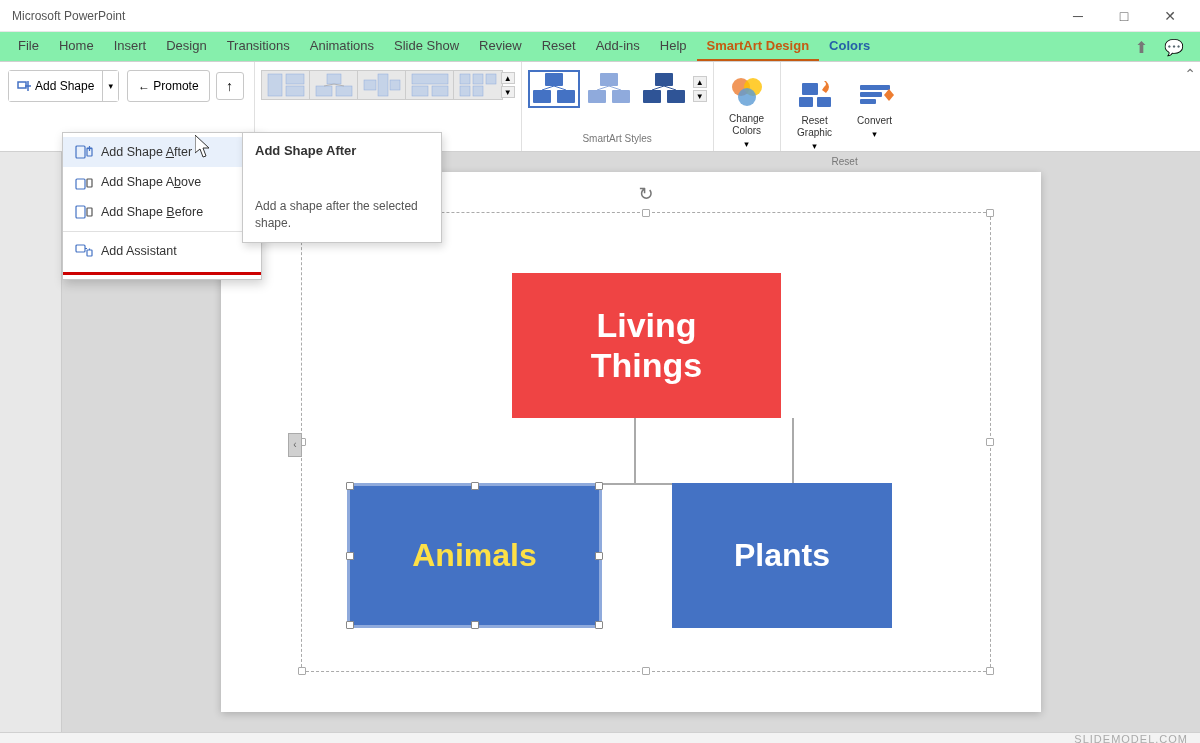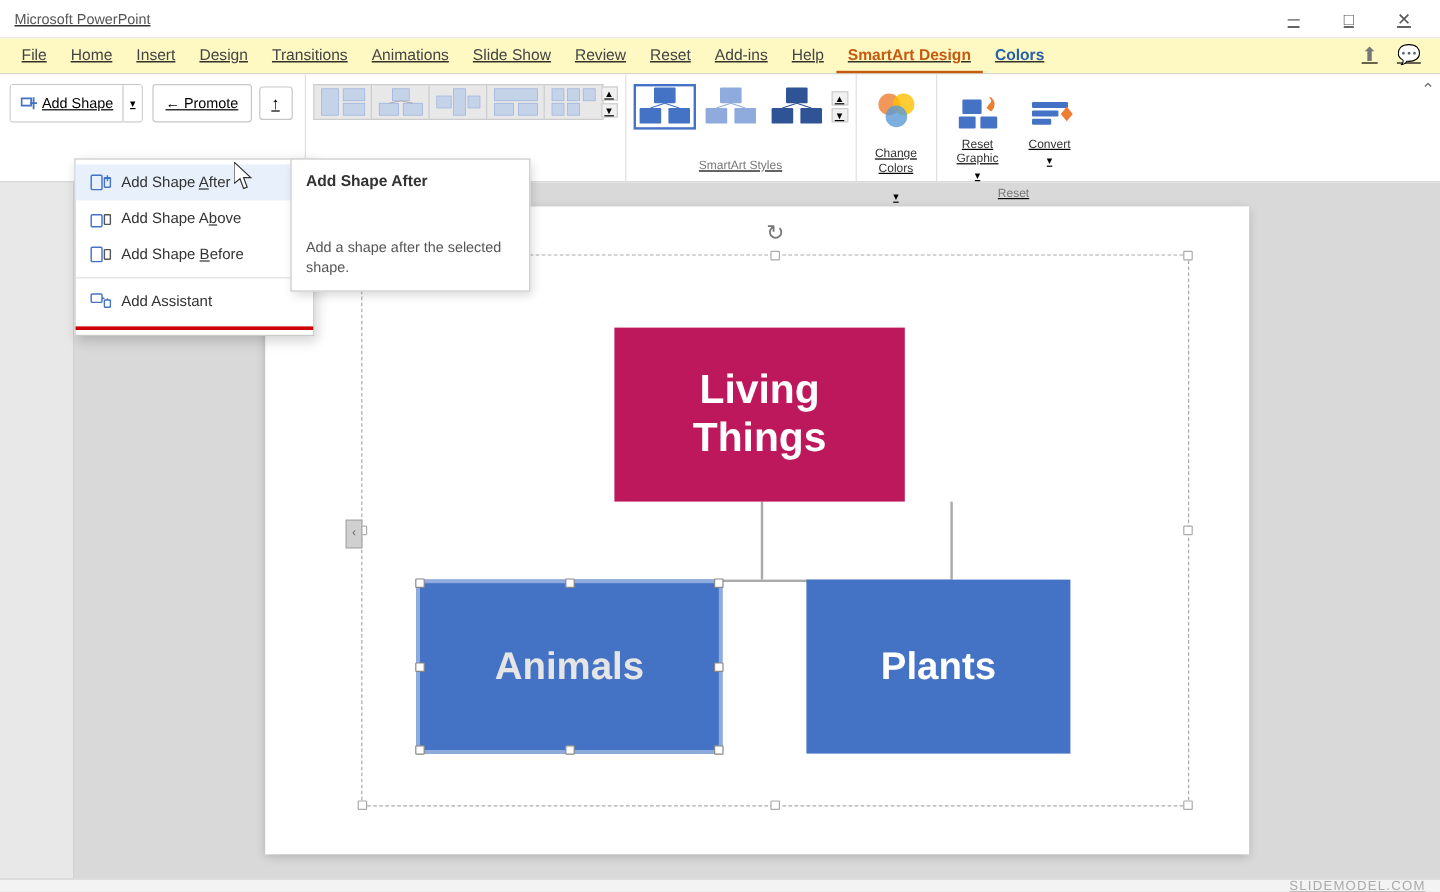--- a/index.html
+++ b/index.html
@@ -1,39 +1,39 @@
 <!DOCTYPE html>
 <html><head>
   <meta charset="utf-8">
   <style>
     * { box-sizing: border-box; margin: 0; padding: 0; }
     body { font-family: 'Segoe UI', Arial, sans-serif; background: #f0f0f0; width: 1200px; height: 743px; overflow: hidden; position: relative; }
 
     
-    .app-window { width: 1200px; height: 743px; background: #f3f3f3; display: flex; flex-direction: column; text-decoration: underline; }
-
-    
-    .ribbon-tabs { background: #fef9c3; display: flex; align-items: flex-start; padding: 0 8px; border-bottom: 1px solid #d0d0d0; height: 36px; }
+    .app-window { width: 1200px; height: 743px; background: #f3f3f3; display: flex; flex-direction: column; }
+
+    
+    .ribbon-tabs { background: #86efac; display: flex; align-items: flex-end; padding: 0 8px; border-bottom: 1px solid #d0d0d0; height: 36px; }
     .ribbon-tab { font-size: 13px; color: #444; padding: 6px 10px; cursor: pointer; border-bottom: 2px solid transparent; }
     .ribbon-tab.active { color: #c55a11; border-bottom: 2px solid #c55a11; font-weight: 600; }
     .ribbon-tab-format { color: #2660a8; font-weight: 600; }
 
     
     .btn-group { display: flex; align-items: center; border: 1px solid #c8c8c8; border-radius: 3px; height: 32px; margin-right: 4px; }
     .btn-main { background: #fff; border: none; font-size: 12px; padding: 4px 8px; cursor: pointer; display: flex; align-items: center; gap: 4px; height: 100%; }
     .btn-dropdown { background: #fff; border: none; border-left: 1px solid #c8c8c8; padding: 4px 5px; cursor: pointer; height: 100%; display: flex; align-items: center; }
 
     .promote-btn { background: #fff; border: 1px solid #c8c8c8; border-radius: 3px; font-size: 12px; padding: 4px 10px; cursor: pointer; display: flex; align-items: center; gap: 4px; height: 32px; margin-right: 2px; }
 
     .arrow-btn { background: #fff; border: 1px solid #c8c8c8; border-radius: 3px; width: 28px; height: 28px; cursor: pointer; display: flex; align-items: center; justify-content: center; margin-right: 4px; font-size: 14px; }
     .layout-thumb { width: 50px; height: 30px; background: #e8e8e8; border: 1px solid #ccc; cursor: pointer; display: flex; align-items: center; justify-content: center; }
     .scroll-arrow { width: 14px; height: 12px; background: #f0f0f0; border: 1px solid #ccc; cursor: pointer; display: flex; align-items: center; justify-content: center; font-size: 8px; }
     .style-thumb { width: 52px; height: 38px; cursor: pointer; border: 2px solid transparent; display: flex; align-items: center; justify-content: center; }
     .style-thumb.active { border: 2px solid #4472c4; }
-    .cc-btn { display: flex; flex-direction: column; align-items: center; cursor: pointer; gap: 12px; padding: 4px; border: 1px solid transparent; border-radius: 2px; }
+    .cc-btn { display: flex; flex-direction: column; align-items: center; cursor: pointer; gap: 2px; padding: 4px; border: 1px solid transparent; border-radius: 2px; }
     .icon-btn-vertical { display: flex; flex-direction: column; align-items: center; cursor: pointer; gap: 2px; padding: 4px 6px; border: 1px solid transparent; border-radius: 2px; }
     .icon-btn-vertical .label { font-size: 10px; color: #333; text-align: center; line-height: 1.2; }
 
     
     .dropdown-menu { position: absolute; top: 132px; left: 62px; background: #fff; border: 1px solid #c8c8c8; box-shadow: 2px 4px 10px rgba(0,0,0,0.18); z-index: 100; width: 200px; padding: 4px 0; }
     .dropdown-item { display: flex; align-items: center; gap: 8px; padding: 7px 12px; font-size: 12.5px; cursor: pointer; color: #333; }
     .dropdown-item:hover, .dropdown-item.hovered { background: #e8f0fb; }
     .dropdown-item .item-icon { width: 18px; height: 16px; flex-shrink: 0; }
     .dropdown-divider { height: 1px; background: #e0e0e0; margin: 4px 0; }
 
@@ -52,26 +52,26 @@
     .canvas-area { flex: 1; display: flex; align-items: center; justify-content: center; padding: 20px; }
     .slide-canvas { background: #fff; width: 820px; height: 540px; position: relative; box-shadow: 0 2px 8px rgba(0,0,0,0.2); }
 
     
     .smartart-container { position: absolute; top: 40px; left: 80px; right: 50px; bottom: 40px; border: 1px dashed #aaa; }
 
     
     .handle { width: 8px; height: 8px; background: #fff; border: 1px solid #aaa; position: absolute; border-radius: 1px; }
 
     
-    .box-living { position: absolute; top: 60px; left: 210px; width: 242px; height: 145px; background: #be185d; display: flex; align-items: center; justify-content: center; }
+    .box-living { position: absolute; top: 60px; left: 210px; width: 269px; height: 145px; background: #ef4444; display: flex; align-items: center; justify-content: center; }
     .box-living-text { color: #fff; font-size: 34px; font-weight: 600; text-align: center; line-height: 1.15; }
 
     
     .box-animals { position: absolute; top: 270px; left: 45px; width: 255px; height: 145px; background: #4472c4; display: flex; align-items: center; justify-content: center; border: 3px solid #8faadc; }
-    .box-animals-text { color: #e5e5e5; font-size: 32px; font-weight: 600; text-align: center; }
+    .box-animals-text { color: #fde047; font-size: 32px; font-weight: 600; text-align: center; }
 
     
     .box-plants { position: absolute; top: 270px; left: 370px; width: 220px; height: 145px; background: #4472c4; display: flex; align-items: center; justify-content: center; }
     .box-plants-text { color: #fff; font-size: 32px; font-weight: 600; text-align: center; }
 
     
     .connector-v { position: absolute; top: 205px; left: 332px; width: 2px; height: 65px; background: #aaa; }
     .connector-h { position: absolute; top: 270px; left: 172px; width: 320px; height: 2px; background: #aaa; }
     .connector-v2 { position: absolute; top: 205px; left: 490px; width: 2px; height: 65px; background: #aaa; }
 

